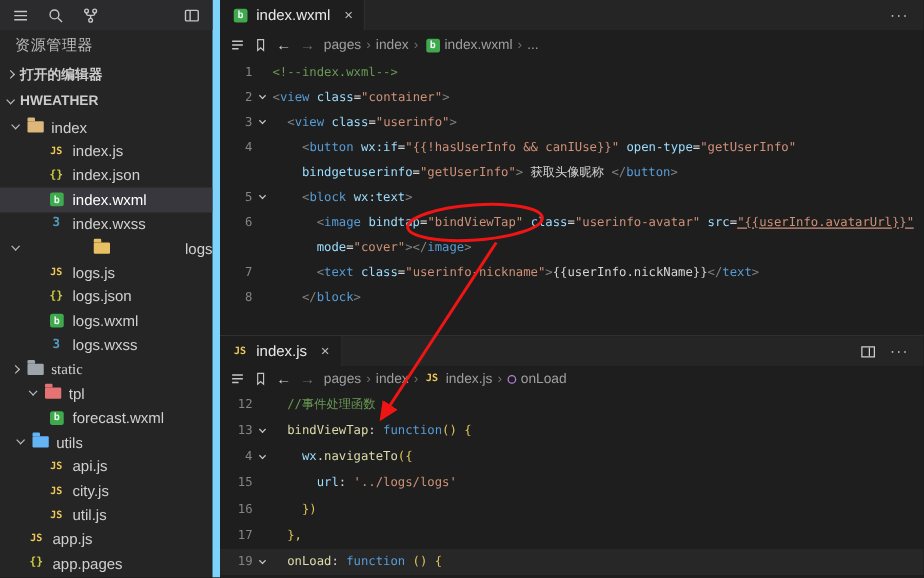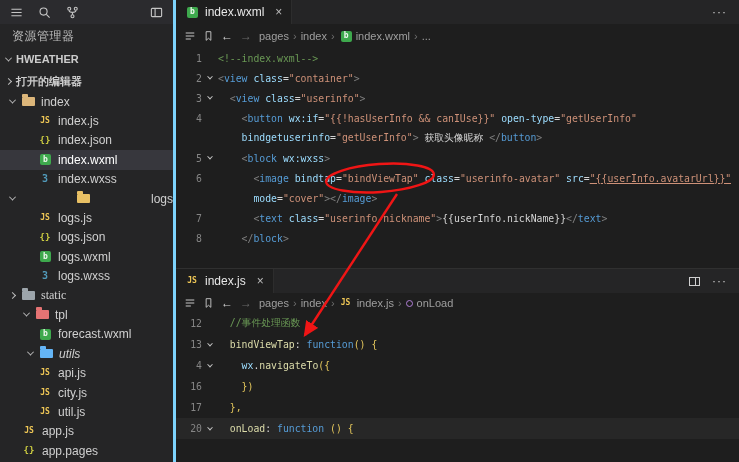--- a/index.html
+++ b/index.html
@@ -2,21 +2,21 @@
 <html style="--annot-color: #f01515;"><head>
 <meta charset="utf-8">
 <style>
   *{margin:0;padding:0;box-sizing:border-box}
   html,body{width:739px;height:462px;overflow:hidden;background:#1e1e1e;
     font-family:"Liberation Sans",sans-serif;position:relative}
   .app{display:flex;width:739px;height:462px;position:relative}
 
   
   .sidebar{width:176px;flex:none;background:#252526;display:flex;flex-direction:column;
-    border-right:3px solid #7dd3fc;color:#cfcfcf}
+    border-right:6px solid #7dd3fc;color:#cfcfcf}
   .sb-toolbar{height:24px;flex:none;display:flex;align-items:center;gap:15px;
     padding:0 10px;background:#2b2b2e}
   .tbico{display:inline-flex;align-items:center;justify-content:center;cursor:pointer}
   .tbico svg{stroke:#c5c5c5;fill:none;stroke-width:1.2}
   .tbico.right{margin-left:auto}
   .sb-title{height:24px;flex:none;display:flex;align-items:center;padding:0 12px;
     font-size:12px;color:#bbbbbb;letter-spacing:.5px}
   .sec{height:22px;flex:none;display:flex;align-items:center;padding:0 6px;
     font-size:11px;font-weight:bold;color:#cccccc;cursor:pointer}
   .sec .chev{margin-right:5px}
@@ -124,26 +124,26 @@
       </span>
       <span class="tbico right">
         <svg width="13" height="13" viewBox="0 0 14 14">
             <rect x="1.5" y="2.5" width="11" height="9" rx="1"></rect>
             <path d="M5.5 2.5v9"></path>
           </svg>
       </span>
     </div>
     <div class="sb-title">资源管理器</div>
     <div class="sec">
+      <span class="chev right"></span>
+      <span>打开的编辑器</span>
+    </div>
+    <div class="sec">
       <span class="chev down"></span>
       <span>HWEATHER</span>
-    </div>
-    <div class="sec">
-      <span class="chev right"></span>
-      <span>打开的编辑器</span>
     </div>
     <div class="tree">
         <div class="trow" style="padding-left: 10px;">
           <span class="chev down"></span>
           <span class="folder" style="background: rgb(220, 182, 122);"></span>
           <span class="tlabel">index</span>
         </div>
         <div class="trow" style="padding-left: 26px;">
           <span class="chevspace"></span>
           <span class="fi fi-js">JS</span>
@@ -197,21 +197,21 @@
         <div class="trow" style="padding-left: 24px;">
           <span class="chev down"></span>
           <span class="folder" style="background: rgb(229, 115, 115);"></span>
           <span class="tlabel">tpl</span>
         </div>
         <div class="trow" style="padding-left: 26px;">
           <span class="chevspace"></span>
           <span class="fi fi-wxml">b</span>
           <span class="tlabel">forecast.wxml</span>
         </div>
-        <div class="trow" style="padding-left: 28px; font-style: italic;">
+        <div class="trow" style="padding-left: 14px;">
           <span class="chev down"></span>
           <span class="folder" style="background: rgb(100, 181, 246);"></span>
           <span class="tlabel">utils</span>
         </div>
         <div class="trow" style="padding-left: 26px;">
           <span class="chevspace"></span>
           <span class="fi fi-js">JS</span>
           <span class="tlabel">api.js</span>
         </div>
         <div class="trow" style="padding-left: 26px;">
@@ -310,21 +310,21 @@
           <div class="cline">
             <span class="lnum"></span>
             <span class="fcol"></span>
             <span class="ctext"><span class="tk-tx">    </span><span class="tk-attr">bindgetuserinfo</span><span class="tk-tx">=</span><span class="tk-str">"getUserInfo"</span><span class="tk-br">&gt;</span><span class="tk-tx"> 获取头像昵称 </span><span class="tk-br">&lt;/</span><span class="tk-tag">button</span><span class="tk-br">&gt;</span></span>
           </div>
           <div class="cline">
             <span class="lnum">5</span>
             <span class="fcol">
               <span class="chev down"></span>
             </span>
-            <span class="ctext"><span class="tk-tx">    </span><span class="tk-br">&lt;</span><span class="tk-tag">block</span><span class="tk-tx"> </span><span class="tk-attr">wx:wxss</span><span class="tk-br">&gt;</span></span>
+            <span class="ctext"><span class="tk-tx">    </span><span class="tk-br">&lt;</span><span class="tk-tag">block</span><span class="tk-tx"> </span><span class="tk-attr">wx:text</span><span class="tk-br">&gt;</span></span>
           </div>
           <div class="cline">
             <span class="lnum">6</span>
             <span class="fcol"></span>
             <span class="ctext"><span class="tk-tx">      </span><span class="tk-br">&lt;</span><span class="tk-tag">image</span><span class="tk-tx"> </span><span class="tk-attr">bindtap</span><span class="tk-tx">=</span><span class="tk-str">"bindViewTap"</span><span class="tk-tx"> </span><span class="tk-attr">class</span><span class="tk-tx">=</span><span class="tk-str">"userinfo-avatar"</span><span class="tk-tx"> </span><span class="tk-attr">src</span><span class="tk-tx">=</span><span class="tk-strU">"{{userInfo.avatarUrl}}"</span></span>
           </div>
           <div class="cline">
             <span class="lnum"></span>
             <span class="fcol"></span>
             <span class="ctext"><span class="tk-tx">      </span><span class="tk-attr">mode</span><span class="tk-tx">=</span><span class="tk-str">"cover"</span><span class="tk-br">&gt;&lt;/</span><span class="tk-tag">image</span><span class="tk-br">&gt;</span></span>
@@ -401,31 +401,36 @@
             <span class="ctext"><span class="tk-tx">  </span><span class="tk-fn">bindViewTap</span><span class="tk-tx">: </span><span class="tk-kw">function</span><span class="tk-bk">()</span><span class="tk-tx"> </span><span class="tk-bk">{</span></span>
           </div>
           <div class="cline">
             <span class="lnum">4</span>
             <span class="fcol">
               <span class="chev down"></span>
             </span>
             <span class="ctext"><span class="tk-tx">    </span><span class="tk-vr">wx</span><span class="tk-tx">.</span><span class="tk-fn">navigateTo</span><span class="tk-bk">({</span></span>
           </div>
           <div class="cline">
+            <span class="lnum">15</span>
+            <span class="fcol"></span>
+            <span class="ctext"><span class="tk-tx">      </span><span class="tk-vr">url</span><span class="tk-tx">: </span><span class="tk-str">'../logs/logs'</span></span>
+          </div>
+          <div class="cline">
             <span class="lnum">16</span>
             <span class="fcol"></span>
             <span class="ctext"><span class="tk-tx">    </span><span class="tk-bk">})</span></span>
           </div>
           <div class="cline">
             <span class="lnum">17</span>
             <span class="fcol"></span>
             <span class="ctext"><span class="tk-tx">  </span><span class="tk-bk">},</span></span>
           </div>
           <div class="cline hl">
-            <span class="lnum">20</span>
+            <span class="lnum">19</span>
             <span class="fcol">
               <span class="chev down"></span>
             </span>
             <span class="ctext"><span class="tk-tx">  </span><span class="tk-fn">onLoad</span><span class="tk-tx">: </span><span class="tk-kw">function</span><span class="tk-tx"> </span><span class="tk-bk">()</span><span class="tk-tx"> </span><span class="tk-bk">{</span></span>
           </div>
         </div>
     </section>
 
   </main>
 </div>

